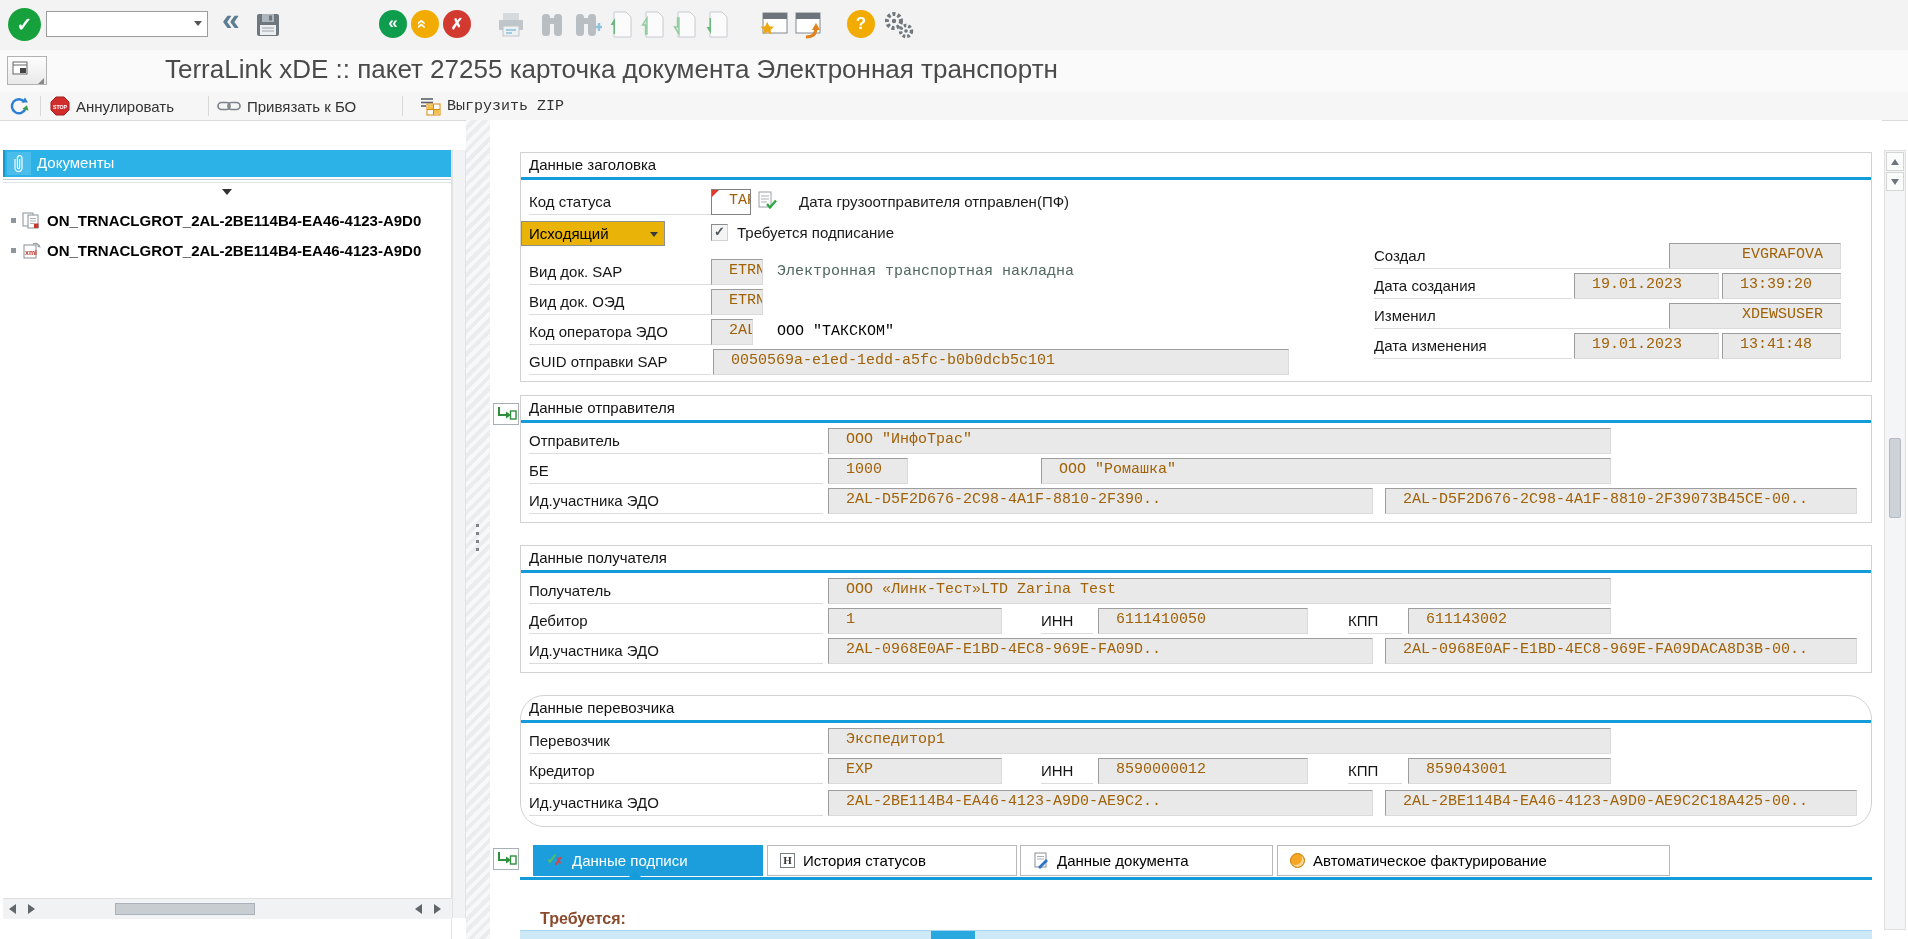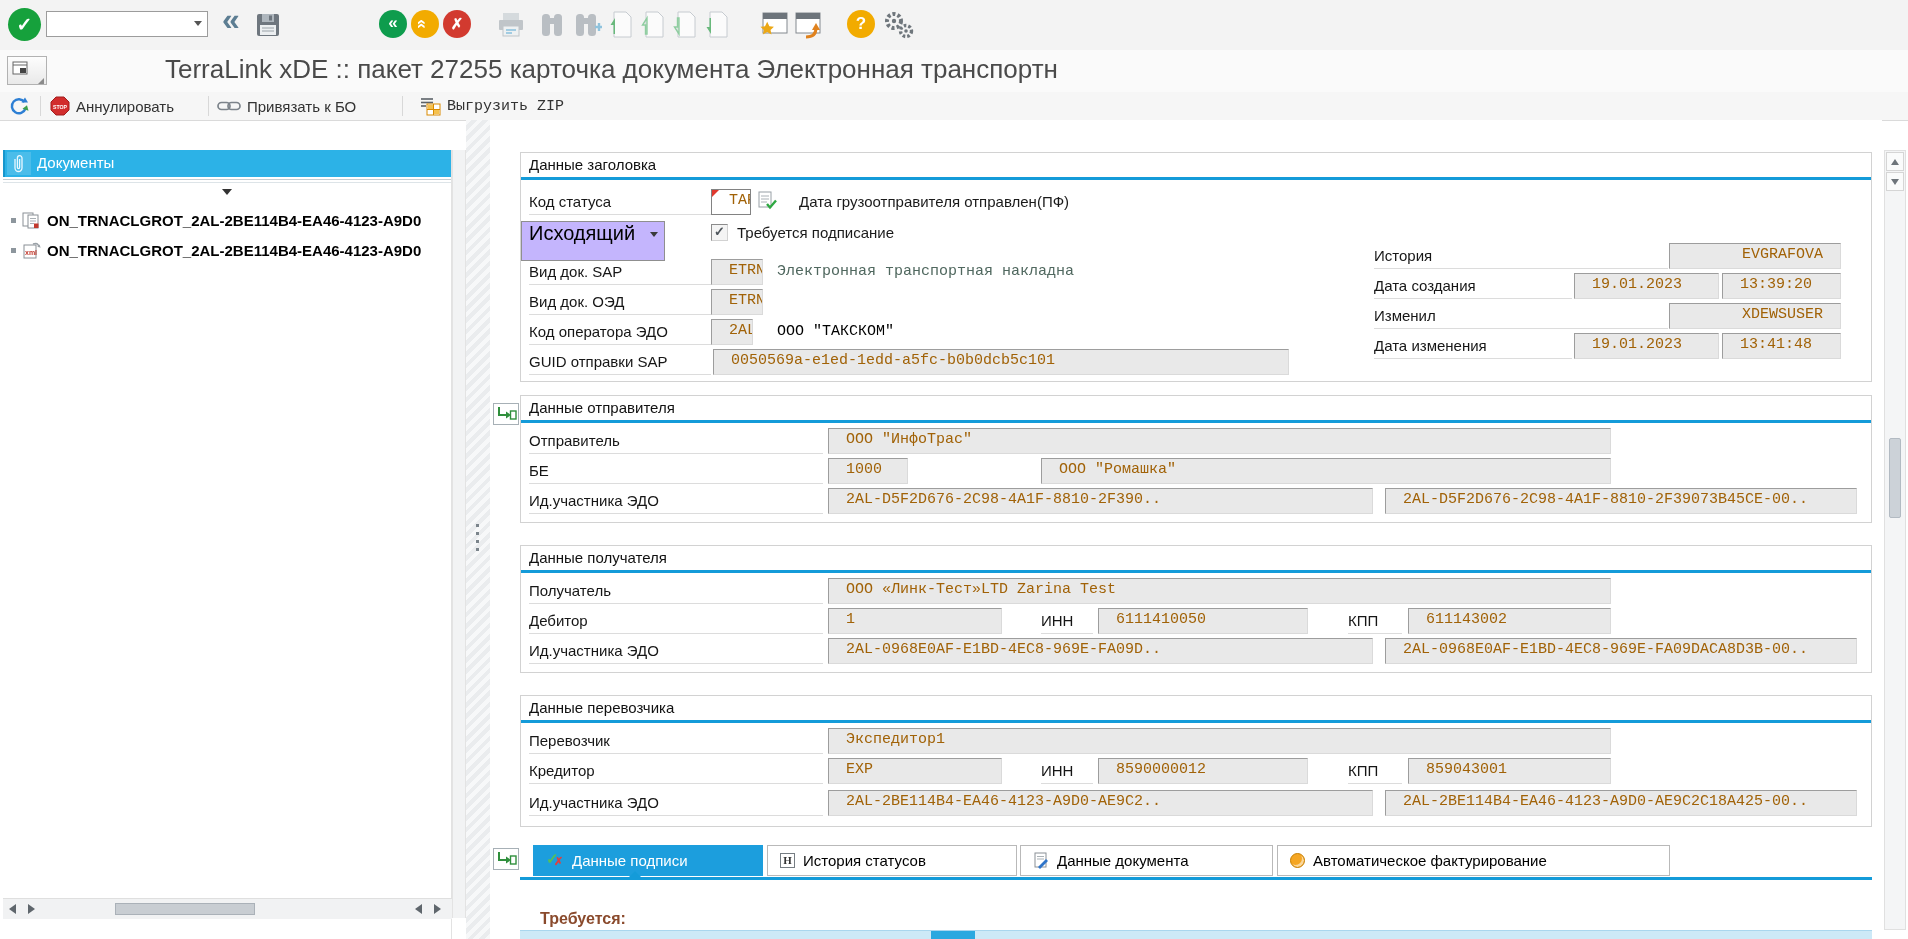--- a/index.html
+++ b/index.html
@@ -52,21 +52,21 @@
   .sec-title{position:absolute;left:8px;top:3px;font-size:15px;color:#111;}
   .sec-rule{position:absolute;left:0;top:24px;height:3px;width:100%;background:#149bd9;}
   .lbl{position:absolute;height:25px;line-height:25px;font-size:15px;color:#161616;border-bottom:1px solid #dcdcdc;white-space:nowrap;overflow:hidden;}
   .fld{position:absolute;height:26px;box-sizing:border-box;background:#e9e9e9;border:1px solid;border-color:#9d9d9d #dadada #dadada #9d9d9d;font-family:"Liberation Mono","DejaVu Sans Mono",monospace;font-size:15px;line-height:22px;padding:0 17px;color:#a16207;white-space:nowrap;overflow:hidden;cursor:text;}
   .fld.white{background:#fff;border-color:#828282;}
   .fld.r{text-align:right;}
   .req::before{content:"";position:absolute;left:0;top:0;border-top:7px solid #e0392e;border-right:7px solid transparent;}
   .freetext{position:absolute;font-size:15px;color:#1a1a1a;line-height:25px;white-space:nowrap;}
   .desc{font-family:"Liberation Mono","DejaVu Sans Mono",monospace;color:#50685f;}
   .mono-text{font-family:"Liberation Mono","DejaVu Sans Mono",monospace;color:#000;}
-  .dd{position:absolute;height:40px;box-sizing:border-box;background:#c4b5fd;border:1px solid #8f8f8f;font-size:20px;line-height:23px;padding:0 22px 0 7px;cursor:pointer;}
+  .dd{position:absolute;height:25px;box-sizing:border-box;background:#eab308;border:1px solid #8f8f8f;font-size:15px;line-height:23px;padding:0 22px 0 7px;cursor:pointer;}
   .dd-arrow{position:absolute;right:6px;top:10px;width:0;height:0;border-left:4px solid transparent;border-right:4px solid transparent;border-top:5px solid #3a3a3a;}
   .cb{position:absolute;width:17px;height:17px;background:#f4f4f4;border:1px solid;border-color:#8b8b8b #d2d2d2 #d2d2d2 #8b8b8b;box-sizing:border-box;text-align:center;line-height:14px;font-size:13px;font-weight:bold;color:#4f565c;cursor:pointer;}
 
   
   .tab{position:absolute;top:725px;height:31px;box-sizing:border-box;border:1px solid #b9b9b9;background:#fff;font-size:15px;color:#000;display:flex;align-items:center;gap:8px;padding:0 12px;cursor:pointer;white-space:nowrap;}
   .tab.active{background:#1c9edd;border-color:#1c9edd;color:#fff;}
   .tab-rule{position:absolute;left:30px;top:757px;width:1352px;height:3px;background:#149bd9;}
   .tab-notch{position:absolute;left:138px;top:751px;width:0;height:0;border-left:7px solid transparent;border-right:7px solid transparent;border-bottom:7px solid #149bd9;}
   .coin{width:15px;height:15px;border-radius:50%;background:#f5a623;border:1px solid #c77e00;box-shadow:inset -2px -2px 0 rgba(255,255,255,.55);box-sizing:border-box;}
   .hbox{width:15px;height:15px;border:1px solid #767d83;background:#fff;box-sizing:border-box;text-align:center;line-height:13px;font-size:11px;font-family:"Liberation Serif",serif;font-weight:bold;color:#333;}
@@ -314,21 +314,21 @@
       <div class="lbl" style="left:8px;top:136px;width:182px;">Вид док. ОЭД</div>
       <div class="fld" style="left:190px;top:136px;width:52px;">ETRN</div>
 
       <div class="lbl" style="left:8px;top:166px;width:182px;">Код оператора ЭДО</div>
       <div class="fld" style="left:190px;top:166px;width:42px;">2AL</div>
       <div class="freetext mono-text" style="left:256px;top:166px;">ООО "ТАКСКОМ"</div>
 
       <div class="lbl" style="left:8px;top:196px;width:182px;">GUID отправки SAP</div>
       <div class="fld" style="left:192px;top:196px;width:576px;">0050569a-e1ed-1edd-a5fc-b0b0dcb5c101</div>
 
-      <div class="lbl" style="left:853px;top:90px;width:294px;">История</div>
+      <div class="lbl" style="left:853px;top:90px;width:294px;">Создал</div>
       <div class="fld r" style="left:1148px;top:90px;width:172px;">EVGRAFOVA</div>
 
       <div class="lbl" style="left:853px;top:120px;width:198px;">Дата создания</div>
       <div class="fld" style="left:1053px;top:120px;width:145px;">19.01.2023</div>
       <div class="fld" style="left:1201px;top:120px;width:119px;">13:39:20</div>
 
       <div class="lbl" style="left:853px;top:150px;width:294px;">Изменил</div>
       <div class="fld r" style="left:1148px;top:150px;width:172px;">XDEWSUSER</div>
 
       <div class="lbl" style="left:853px;top:180px;width:198px;">Дата изменения</div>
@@ -372,21 +372,21 @@
       <div class="lbl" style="left:520px;top:62px;width:52px;">ИНН</div>
       <div class="fld" style="left:577px;top:62px;width:210px;">6111410050</div>
       <div class="lbl" style="left:827px;top:62px;width:54px;">КПП</div>
       <div class="fld" style="left:887px;top:62px;width:203px;">611143002</div>
 
       <div class="lbl" style="left:8px;top:92px;width:294px;">Ид.участника ЭДО</div>
       <div class="fld" style="left:307px;top:92px;width:545px;">2AL-0968E0AF-E1BD-4EC8-969E-FA09D..</div>
       <div class="fld" style="left:864px;top:92px;width:472px;">2AL-0968E0AF-E1BD-4EC8-969E-FA09DACA8D3B-00..</div>
     </div>
 
-    <div class="sec" style="top:575px;height:132px;">
+    <div class="sec" style="top:575px;height:132px;border-radius:24px;">
       <div class="sec-title">Данные перевозчика</div>
       <div class="sec-rule"></div>
 
       <div class="lbl" style="left:8px;top:32px;width:294px;">Перевозчик</div>
       <div class="fld" style="left:307px;top:32px;width:783px;">Экспедитор1</div>
 
       <div class="lbl" style="left:8px;top:62px;width:294px;">Кредитор</div>
       <div class="fld" style="left:307px;top:62px;width:174px;">EXP</div>
       <div class="lbl" style="left:520px;top:62px;width:52px;">ИНН</div>
       <div class="fld" style="left:577px;top:62px;width:210px;">8590000012</div>

